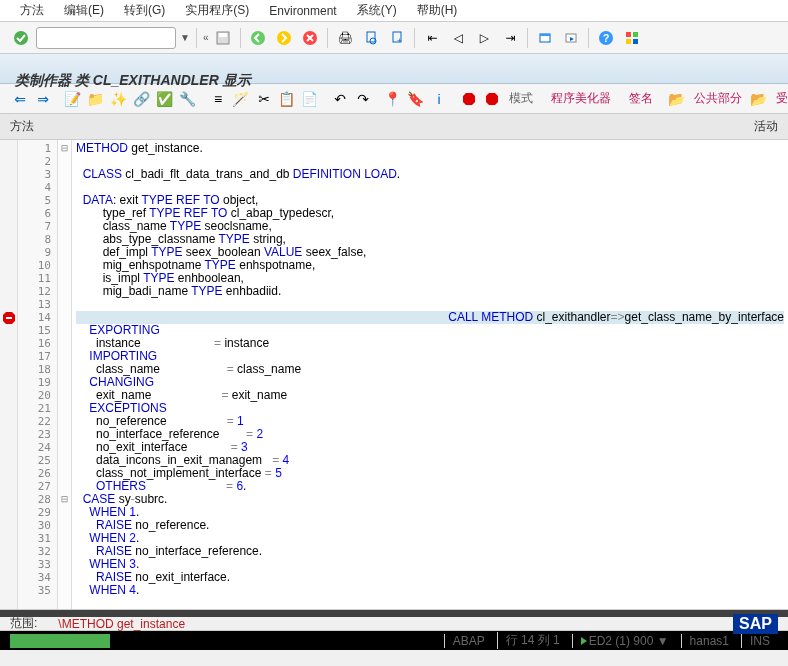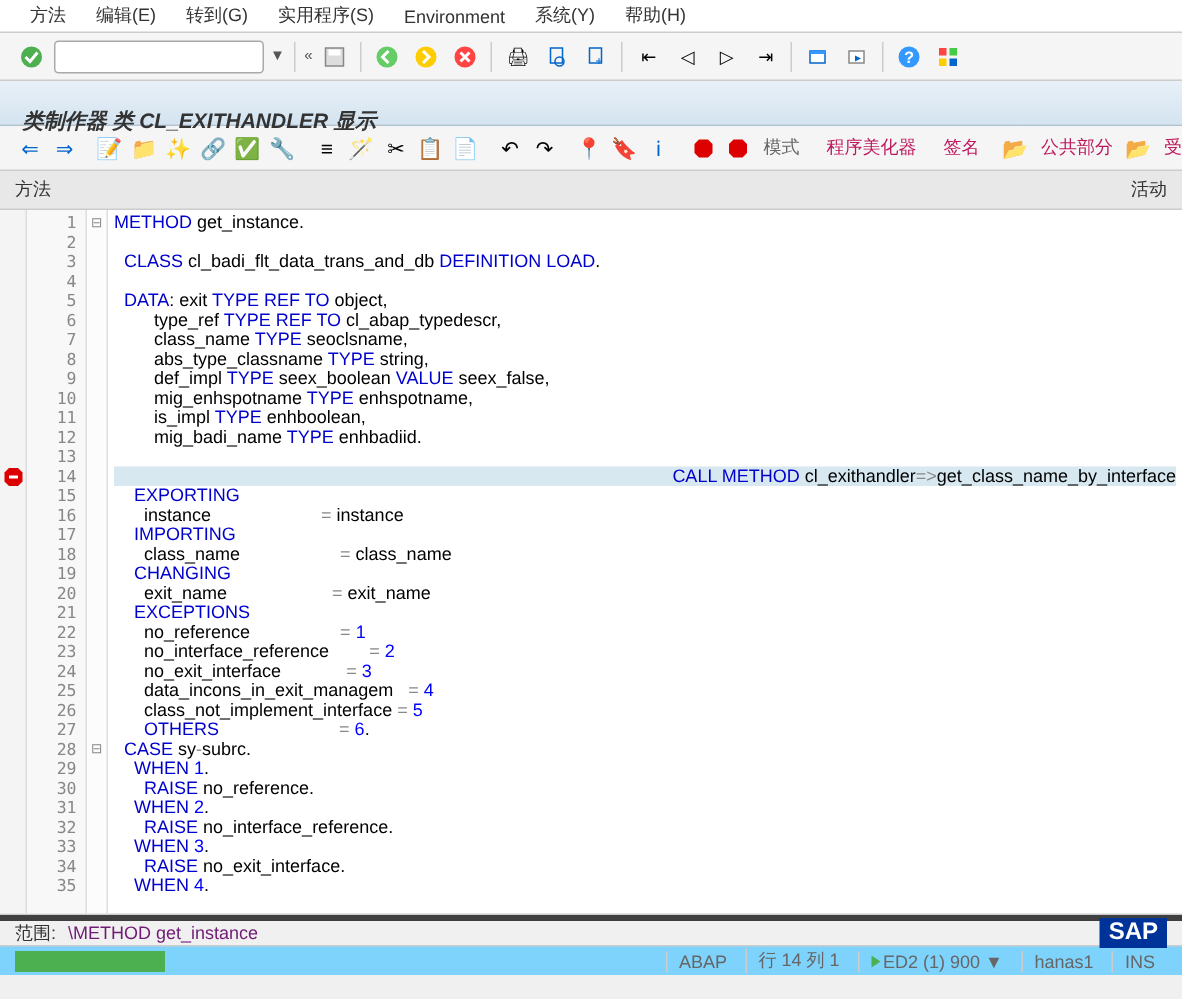--- a/index.html
+++ b/index.html
@@ -34,25 +34,25 @@
 .gutter .ln { height: 13px; text-align: right; padding-right: 6px; color: #888; font-family: monospace; font-size: 11px; line-height: 13px; }
 .fold-col { width: 14px; background: #fcfcfc; border-right: 1px solid #ddd; padding-top: 2px; }
 .fold-col .fm { height: 13px; font-size: 9px; color: #888; text-align: center; line-height: 13px; cursor: pointer; }
 .code { flex: 1; padding: 2px 4px; font-family: "Courier New", monospace; font-size: 12px; line-height: 13px; white-space: pre; overflow: hidden; }
 .code .cl { height: 13px; }
 .code .hl { background: #d8e8f0; text-align: right; }
 .kw { color: #0000cc; }
 .num { color: #0000ff; }
 .op { color: #888; }
 
-.status1 { display: flex; align-items: center; height: 20px; background: #f0f0f0; border-top: 4px solid #404040; padding: 0 10px; gap: 8px; }
+.status1 { display: flex; align-items: center; height: 20px; background: #f0f0f0; border-top: 7px solid #404040; padding: 0 10px; gap: 8px; }
 .status1 .lbl { color: #333; }
-.status1 .path { color: #701a75; }
+.status1 .path { color: #b91c1c; margin-left: 13px; }
 .sap-logo { margin-left: auto; background: #003399; color: #fff; font-weight: bold; padding: 1px 6px; font-size: 16px; }
-.status2 { display: flex; align-items: center; height: 20px; background: #7dd3fc; border-top: 1px solid #ccc; padding: 0 10px; gap: 4px; }
+.status2 { display: flex; align-items: center; height: 20px; background: #000000; border-top: 1px solid #ccc; padding: 0 10px; gap: 4px; }
 .green-bar { width: 100px; height: 14px; background: #4caf50; }
 .status2 .spacer { flex: 1; }
 .status2 .cell { padding: 0 8px; border-left: 1px solid #ccc; color: #666; }
 .arrow { display: inline-block; width: 0; height: 0; border-top: 4px solid transparent; border-bottom: 4px solid transparent; border-left: 6px solid #4caf50; margin-right: 2px; }
 
 svg { display: block; }
 </style>
 </head>
 <body>
 

